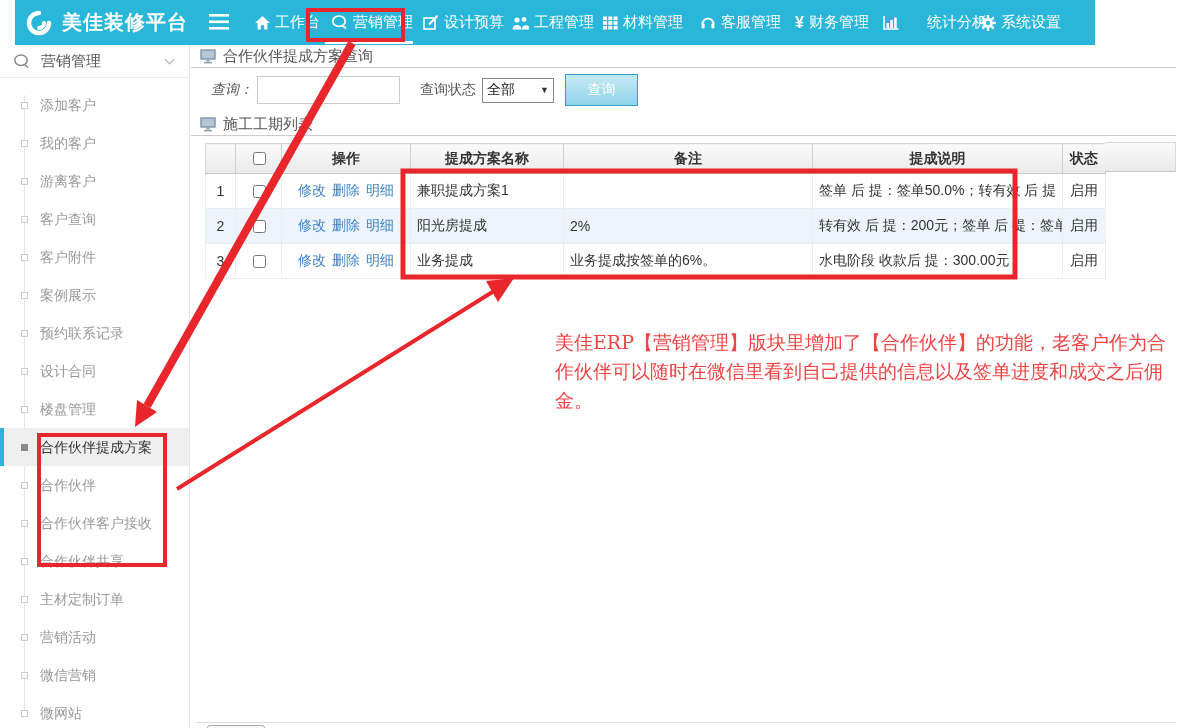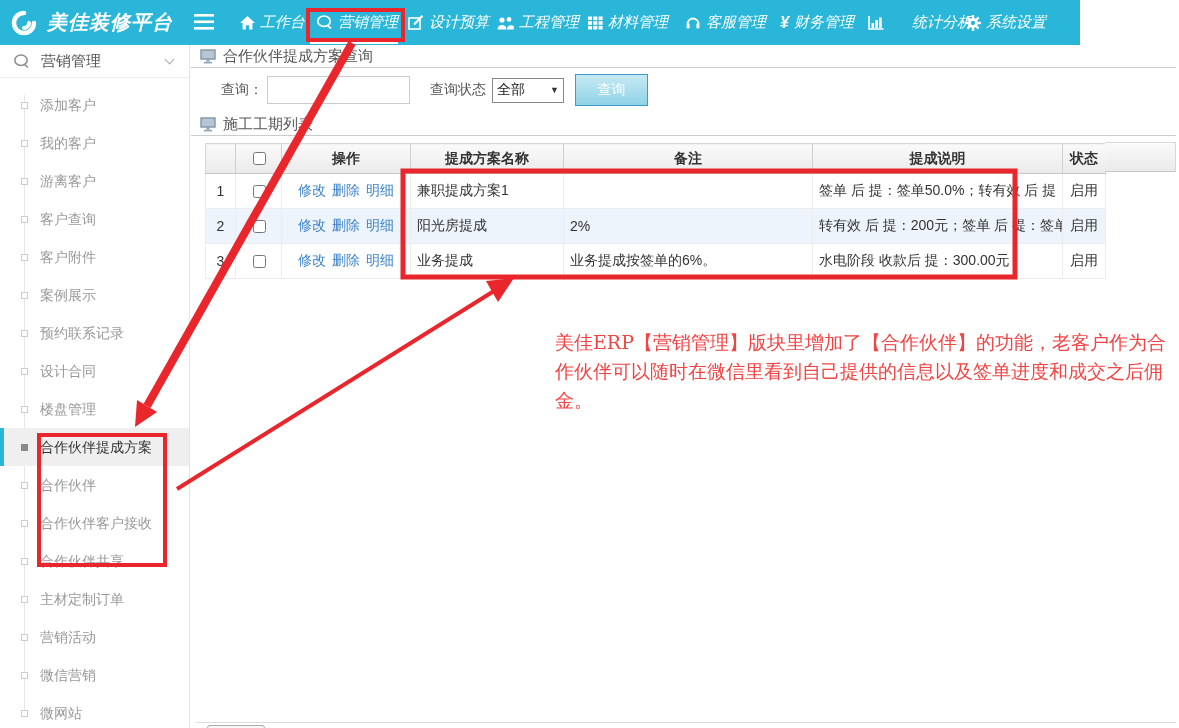--- a/index.html
+++ b/index.html
@@ -1,20 +1,20 @@
 <!DOCTYPE html>
 <html><head>
 <meta charset="utf-8">
 <style>
   html,body{margin:0;padding:0;width:1179px;height:728px;overflow:hidden;background:#fff;
     font-family:"Liberation Sans","DejaVu Sans",sans-serif;position:relative;}
   *{box-sizing:border-box;}
 
   
-  .topnav{position:absolute;left:0;top:0;width:1080px;height:45px;background:#29b6d8;z-index:2;font-style:italic;}
+  .topnav{position:absolute;left:15px;top:0;width:1080px;height:45px;background:#29b6d8;z-index:2;}
   .logo{position:absolute;left:8px;top:0;height:45px;display:flex;align-items:center;gap:7px;}
   .logo-text{color:#fff;font-size:20px;font-weight:bold;letter-spacing:1px;}
   .hamburger{position:absolute;left:194px;top:14px;cursor:pointer;}
   .nav-item{position:absolute;top:0;height:45px;display:flex;align-items:center;gap:5px;
     color:#fff;font-size:15px;cursor:pointer;white-space:nowrap;}
   .yen-glyph{font-size:16px;font-weight:bold;line-height:1;}
   .active-underline{position:absolute;left:310px;top:41px;width:88px;height:3px;background:#fff;}
 
   
   .sidebar{position:absolute;left:0;top:45px;width:190px;height:683px;background:#fff;
@@ -32,21 +32,21 @@
   #side-items li.active{background:#efefef;color:#333;}
   #side-items li.active::before{background:#8a8a8a;border-color:#8a8a8a;}
   #side-items li.active::after{content:'';position:absolute;left:0;top:0;width:4px;height:100%;background:#29b6d8;}
 
   
   .content{position:absolute;left:191px;top:45px;width:988px;height:683px;background:#fff;}
   .sec-h{height:23px;width:985px;display:flex;align-items:center;gap:7px;padding-left:9px;
     border-bottom:1px solid #ccc;color:#555;font-size:15px;}
   .sec-h2{margin-top:8px;}
   .form-row{margin-top:7px;height:30px;display:flex;align-items:center;font-size:14px;color:#555;}
-  .lbl1{margin-left:30px;}
+  .lbl1{margin-left:20px;font-style:italic;}
   .search-input{margin-left:4px;width:143px;height:28px;border:1px solid #ccc;outline:none;
     font-size:14px;padding:0 5px;}
   .lbl2{margin-left:20px;}
   .select{margin-left:6px;width:72px;height:25px;border:1px solid #888;display:flex;
     align-items:center;justify-content:space-between;padding:0 4px;font-size:14px;color:#222;
     cursor:pointer;background:#fff;}
   .select .arrow{font-size:9px;color:#333;}
   .btn{margin-left:11px;width:73px;height:32px;border:1px solid #3a9cc9;color:#fff;font-size:14px;
     background:linear-gradient(#c6e9f3,#8fd3e7);cursor:pointer;}
 

